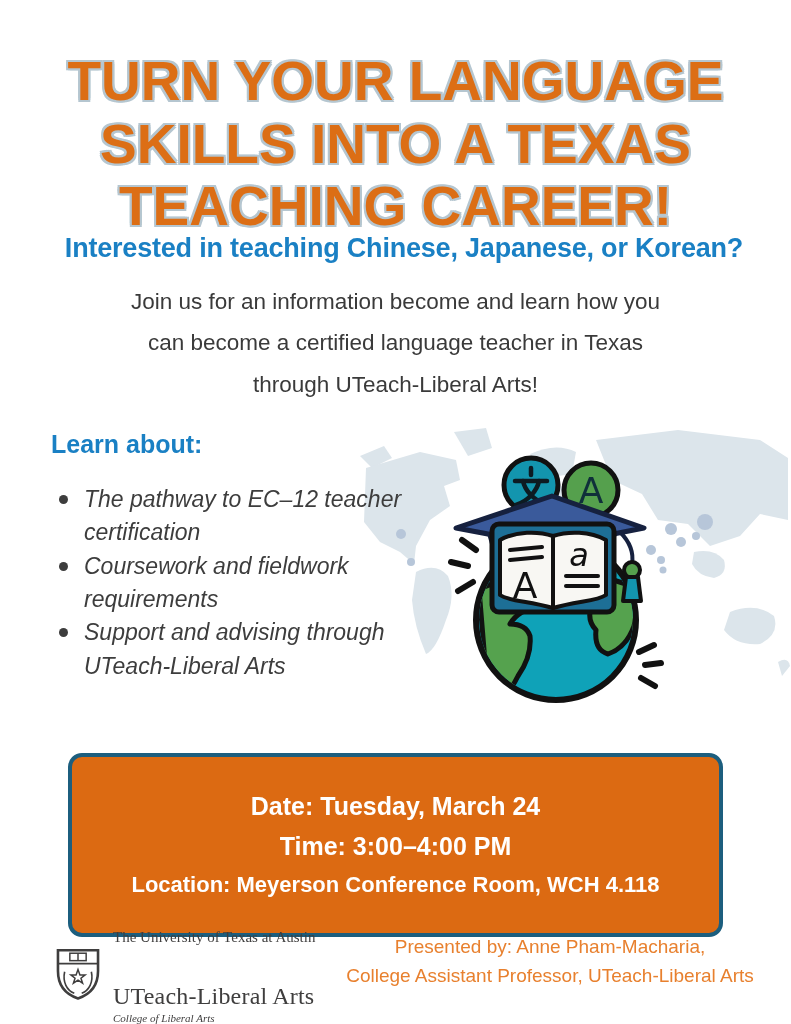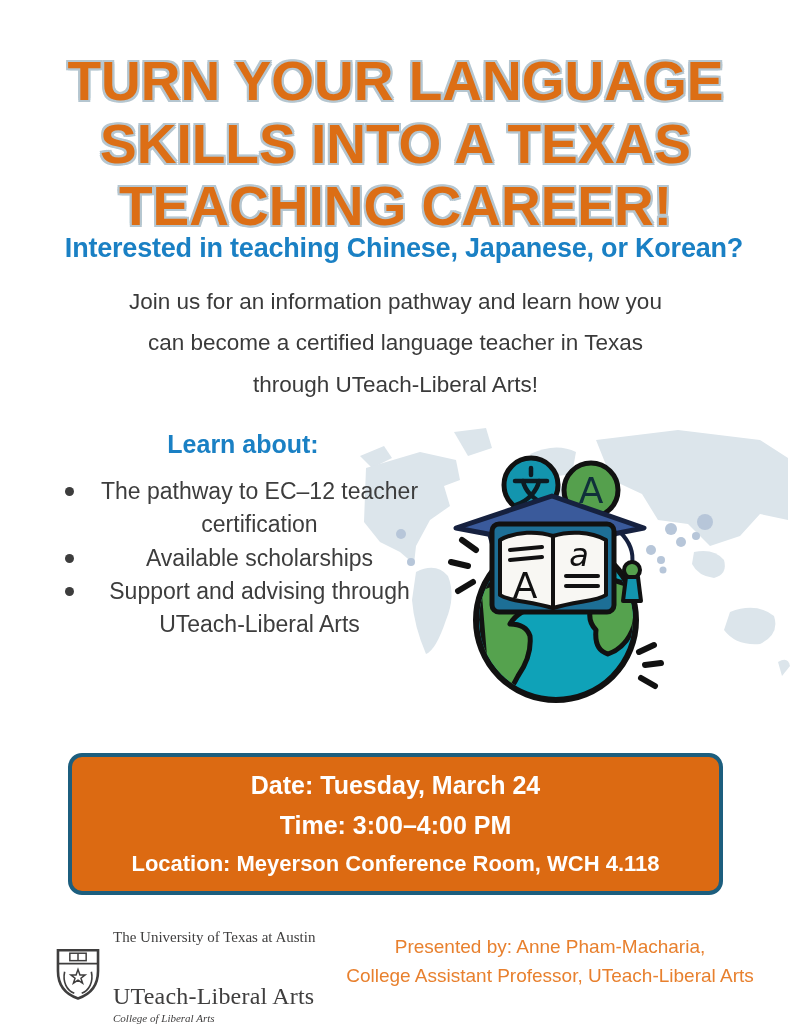--- a/index.html
+++ b/index.html
@@ -49,33 +49,33 @@
     top: 281px; left: 0; right: 0;
     text-align: center;
     font-size: 22.5px;
     line-height: 1.84;
     color: #3a3a3a;
   }
 
   
   .learn {
     position: absolute;
-    top: 430px; left: 57px;
+    top: 430px; left: 51px;
     width: 372px;
     z-index: 2;
-    text-align: center;
   }
   .learn-title {
     font-size: 25px;
     font-weight: 700;
     color: #1a80c4;
   }
   .learn-bullets {
     list-style: none;
-    margin-top: 16px;
+    margin-top: 24px;
+    font-style: italic;
   }
   .learn-bullets li {
     position: relative;
     padding-left: 33px;
     font-size: 23px;
     line-height: 1.45;
     color: #3d3d3d;
   }
   .learn-bullets li::before {
     content: "";
@@ -92,21 +92,21 @@
     top: 424px; left: 358px;
     width: 433px; height: 300px;
     z-index: 1;
   }
   .illustration svg { display: block; width: 100%; height: 100%; }
 
   
   .info-box {
     position: absolute;
     top: 753px; left: 68px;
-    width: 655px; height: 142px;
+    width: 655px; height: 184px;
     background: #dc6a12;
     border: 4px solid #1c5e7e;
     border-radius: 14px;
     display: flex;
     flex-direction: column;
     align-items: center;
     justify-content: center;
     gap: 11px;
     color: #ffffff;
     text-align: center;
@@ -145,30 +145,30 @@
 
   <div class="headline">
     <div>TURN YOUR LANGUAGE</div>
     <div>SKILLS INTO A TEXAS</div>
     <div>TEACHING CAREER!</div>
   </div>
 
   <div class="subhead">Interested in teaching Chinese, Japanese, or Korean?</div>
 
   <div class="intro">
-    <div>Join us for an information pathway and learn how you</div>
+    <div>Join us for an information become and learn how you</div>
     <div>can become a certified language teacher in Texas</div>
     <div>through UTeach-Liberal Arts!</div>
   </div>
 
   <div class="learn">
     <div class="learn-title">Learn about:</div>
     <ul class="learn-bullets">
       <li>The pathway to EC–12 teacher certification</li>
-      <li>Available scholarships</li>
+      <li>Coursework and fieldwork requirements</li>
       <li>Support and advising through UTeach-Liberal Arts</li>
     </ul>
   </div>
 
   <div class="illustration">
     <svg viewBox="0 0 433 300" xmlns="http://www.w3.org/2000/svg">
 
       <g fill="#dce5eb">
         <path d="M2,32 L26,22 L34,34 L14,44 Z"></path>
         <path d="M8,44 L62,28 L98,36 L102,56 L86,62 L92,82 L72,96 L58,122 L56,140 L42,128 L22,118 L6,98 Z"></path>

